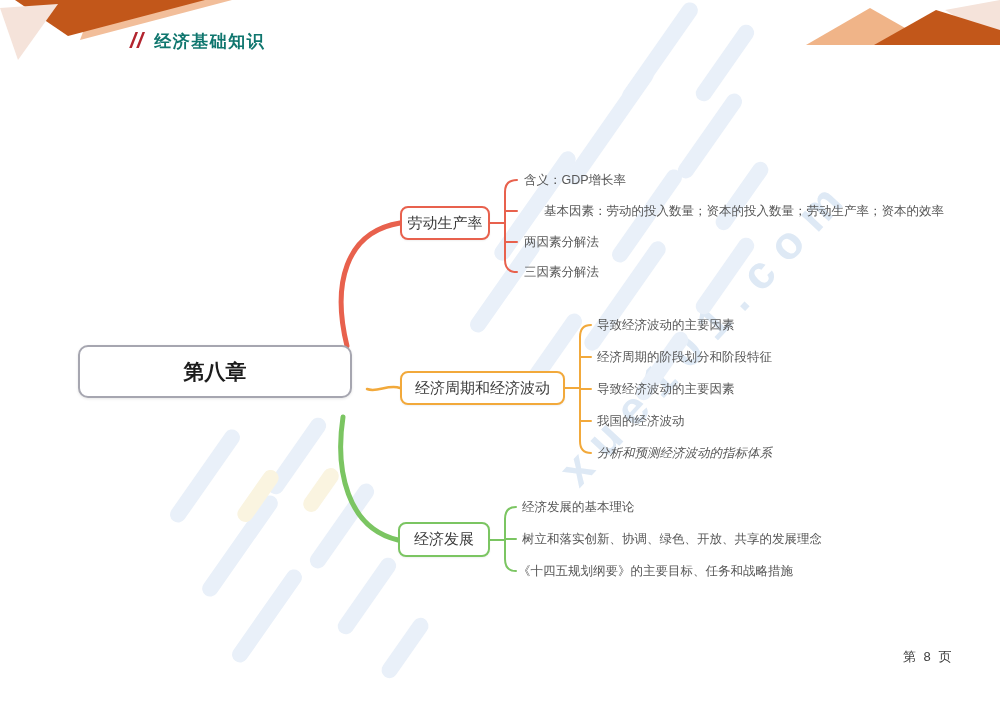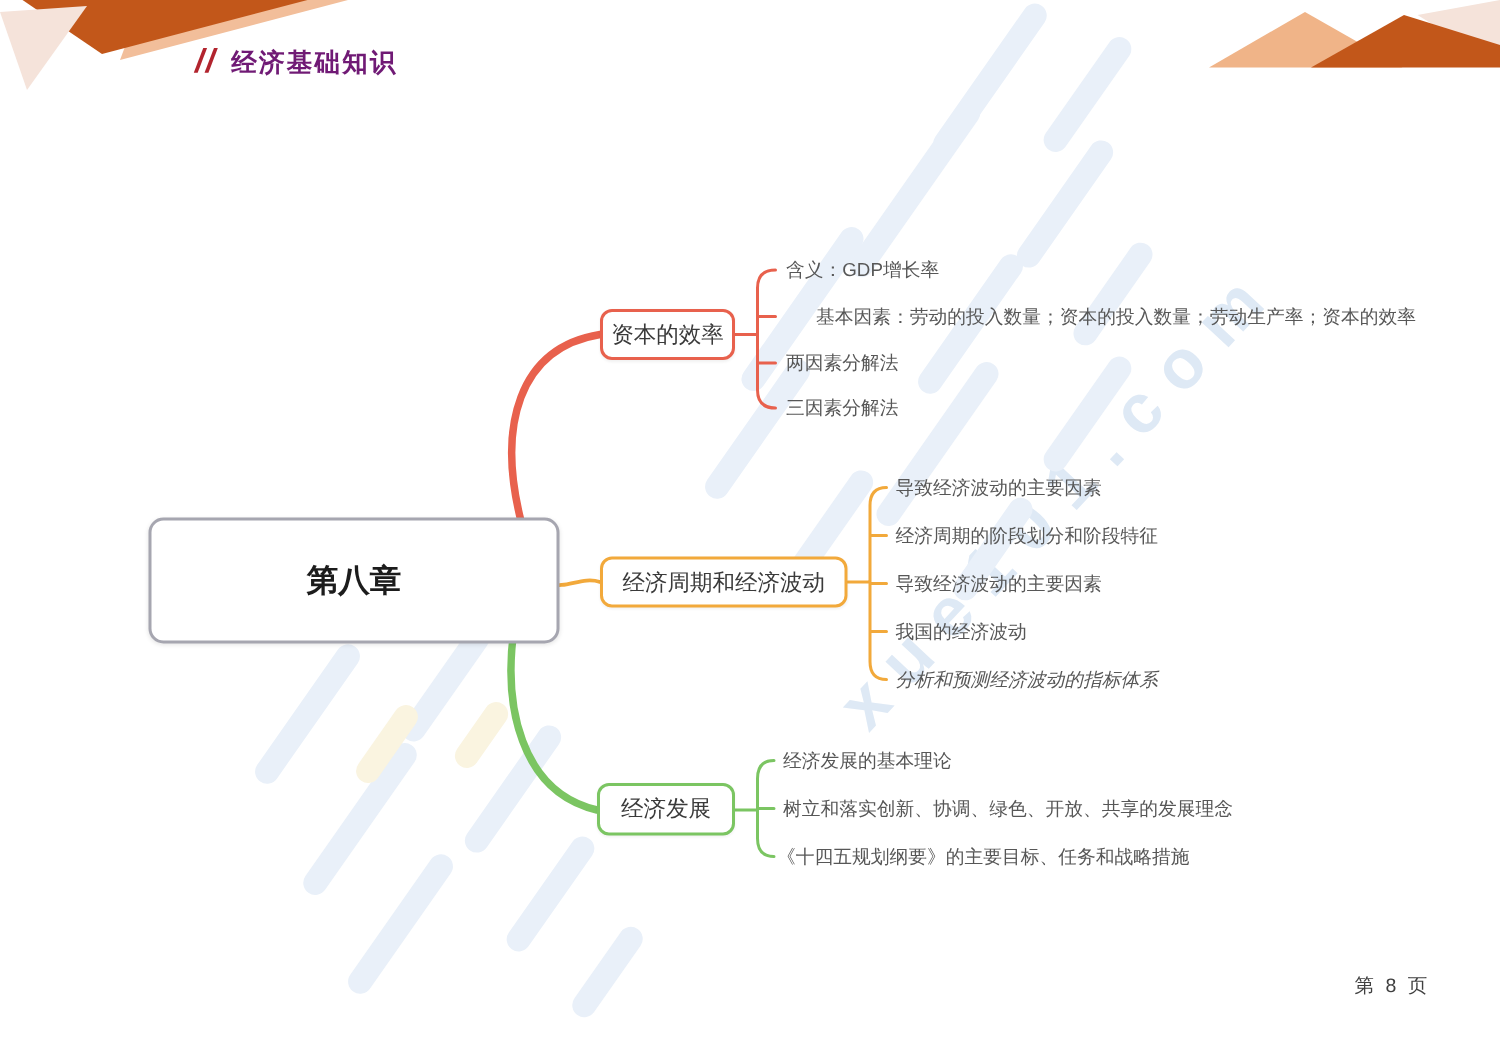--- a/index.html
+++ b/index.html
@@ -2,38 +2,38 @@
 <html><head>
 <meta charset="utf-8">
 <style>
   * { margin:0; padding:0; box-sizing:border-box; }
   body { background:#ffffff; font-family:"Liberation Sans", sans-serif; }
   .page { position:relative; width:1000px; height:707px; background:#ffffff; overflow:hidden; }
 
   
   .header { position:absolute; left:130px; top:28px; display:flex; align-items:center; gap:10px; z-index:3; }
   .slashes { font-weight:bold; font-style:italic; font-size:22px; letter-spacing:1px; }
-  .header-title { font-size:17px; font-weight:bold; color:#701a75; letter-spacing:1.5px; }
+  .header-title { font-size:17px; font-weight:bold; color:#0f766e; letter-spacing:1.5px; }
 
   
   .deco { position:absolute; top:0; z-index:2; }
   .deco-left { left:0; }
   .deco-right { left:798px; }
 
   
   .wm { position:absolute; inset:0; z-index:0; overflow:hidden; pointer-events:none; }
   .wm-bar { position:absolute; border-radius:14px; }
   .wm-text { position:absolute; left:488px; top:268px; width:500px; transform:rotate(-47deg);
              font-size:46px; font-weight:bold; letter-spacing:14px; white-space:nowrap; }
 
   
   .connectors { position:absolute; left:0; top:0; z-index:1; }
 
   
-  .root-node { position:absolute; left:99px; top:345px; width:274px; height:84px; background:#fff;
+  .root-node { position:absolute; left:78px; top:345px; width:274px; height:53px; background:#fff;
                border:2px solid #A6A6B0; border-radius:10px; display:flex; flex-direction:column;
                justify-content:center; align-items:center; z-index:2; box-shadow:0 1px 3px rgba(0,0,0,0.10); }
   .root-line { font-size:21px; font-weight:bold; color:#1C1C1C; line-height:27px; white-space:nowrap; }
 
   .branch-node { position:absolute; background:#fff; border:2px solid #999; border-radius:8px;
                  display:flex; align-items:center; justify-content:center; z-index:2;
                  box-shadow:0 1px 2px rgba(0,0,0,0.06); }
   .branch-label { font-size:15px; color:#3A3A3A; white-space:nowrap; }
 
   .leaf { position:absolute; font-size:12.5px; color:#575757; white-space:nowrap; z-index:2;
@@ -98,21 +98,21 @@
     <path d="M 343 417 C 335 470, 347 528, 398 540" fill="none" stroke-width="5" stroke-linecap="round" stroke="#7BC562"></path>
     <path d="M 490 540 L 504 540 M 516 507 Q 505 507 505 519 L 505 559 Q 505 571 516 571 M 505 539 L 516 539" fill="none" stroke-width="2" stroke-linecap="round" stroke="#7BC562"></path>
   </svg>
 
   <div class="root-node" id="root-node" style="border-color: rgb(166, 166, 176);">
     <div class="root-line">第八章</div>
   </div>
 
   <div id="mindmap-nodes">
       <div class="branch-node" style="left: 400px; top: 206px; width: 90px; height: 34px; border-color: rgb(232, 97, 77);">
-        <span class="branch-label">资本的效率</span>
+        <span class="branch-label">劳动生产率</span>
       </div>
       <div class="leaf" style="left: 524px; top: 172px;">含义：GDP增长率</div>
       <div class="leaf" style="left: 544px; top: 203px;">基本因素：劳动的投入数量；资本的投入数量；劳动生产率；资本的效率</div>
       <div class="leaf" style="left: 524px; top: 234px;">两因素分解法</div>
       <div class="leaf" style="left: 524px; top: 264px;">三因素分解法</div>
       <div class="branch-node" style="left: 400px; top: 371px; width: 165px; height: 34px; border-color: rgb(242, 169, 59);">
         <span class="branch-label">经济周期和经济波动</span>
       </div>
       <div class="leaf" style="left: 597px; top: 317px;">导致经济波动的主要因素</div>
       <div class="leaf" style="left: 597px; top: 349px;">经济周期的阶段划分和阶段特征</div>

